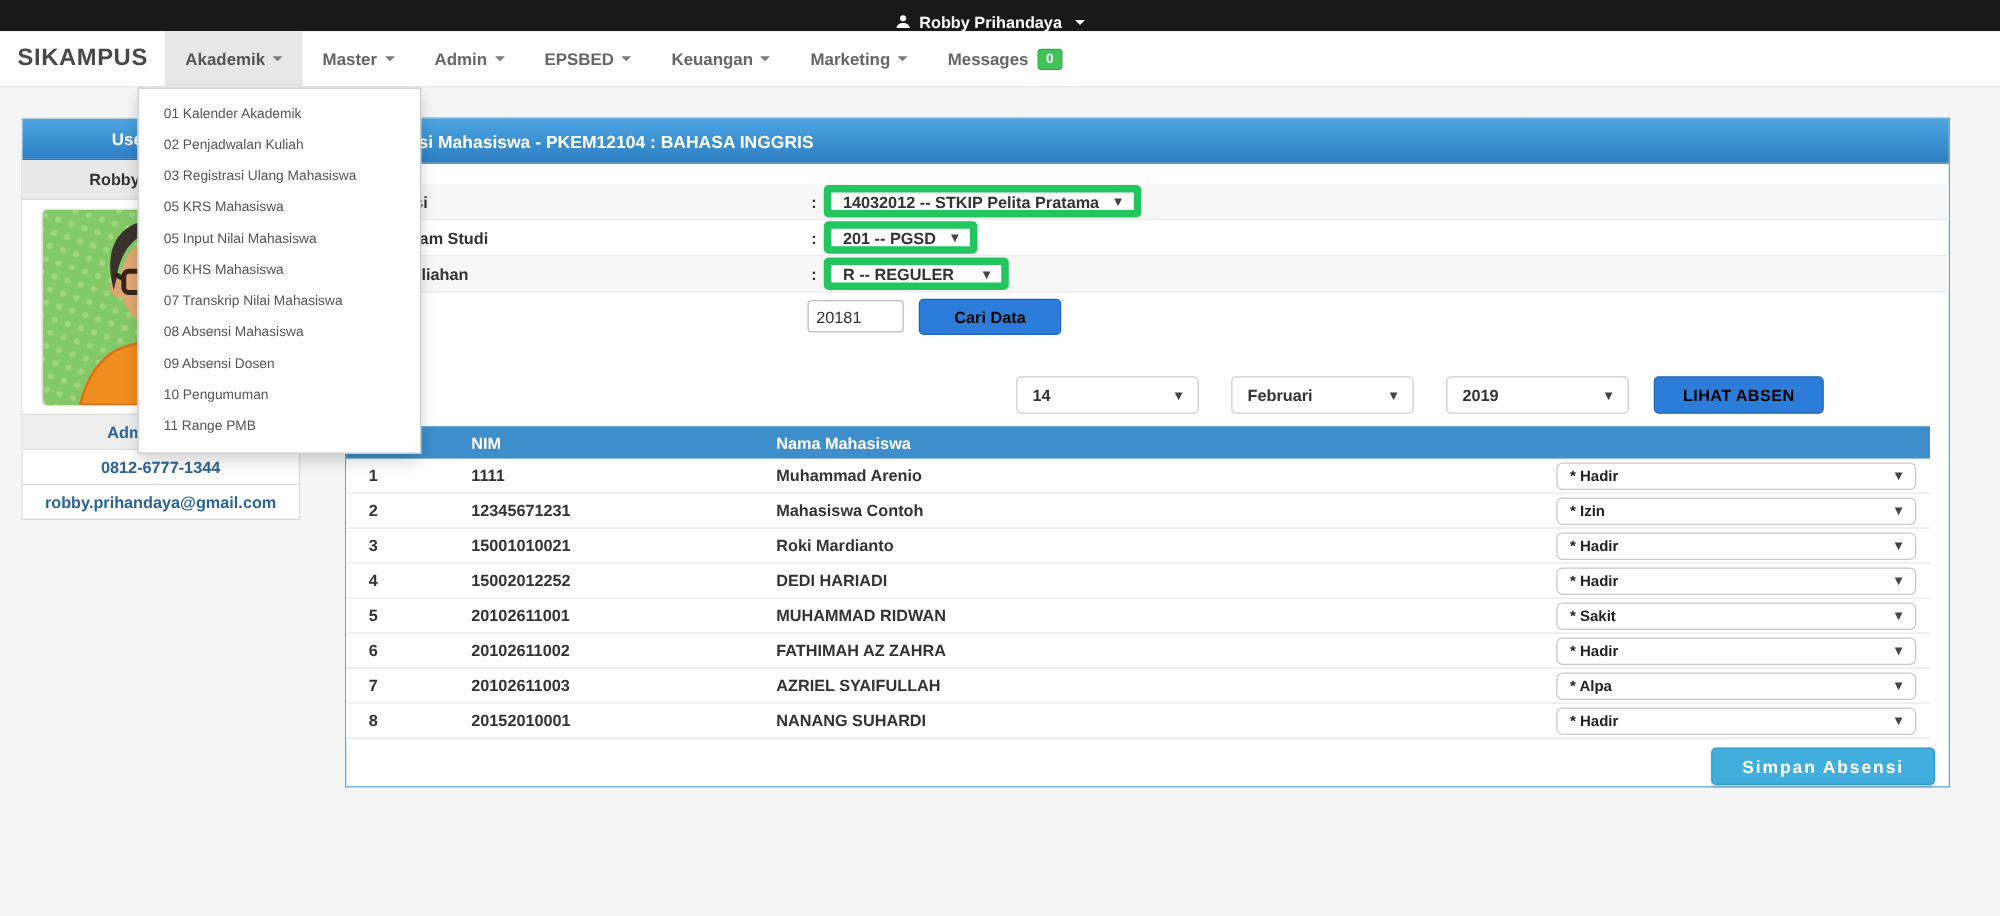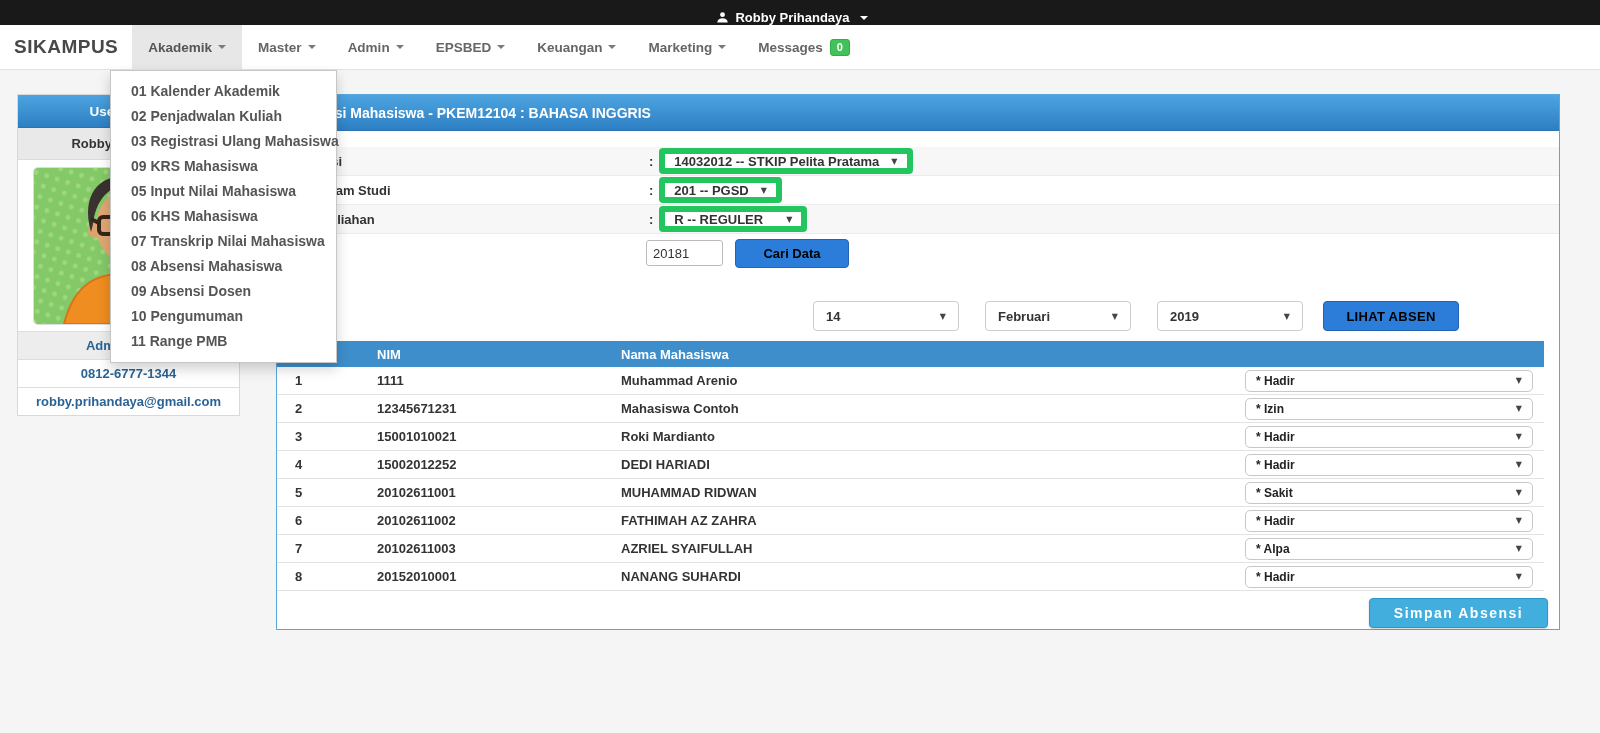--- a/index.html
+++ b/index.html
@@ -25,21 +25,21 @@
   .nav-item.active { background:#e7e7e7; color:#555; }
   .caret-g { width:0; height:0; border-left:4px solid transparent; border-right:4px solid transparent;
              border-top:4px solid #7a7a7a; margin-left:6px; }
   .badge { background:#43c25b; border:1px solid #32ab49; color:#fff; font-size:11px; font-weight:700;
            border-radius:3px; padding:1px 6px 2px; margin-left:7px; }
 
   
   .dropdown { position:absolute; left:110px; top:70px; width:227px; background:#fff;
               border:1px solid #c6c6c6; box-shadow:0 6px 12px rgba(0,0,0,.18);
               padding:8px 0; z-index:60; }
-  .dropdown-item { padding:5px 20px; font-size:14px; line-height:15px; color:#555; cursor:pointer; white-space:nowrap;font-weight:bold; }
+  .dropdown-item { padding:5px 20px; font-size:11px; line-height:15px; color:#555; cursor:pointer; white-space:nowrap; }
 
   
   .sidebar { position:absolute; left:17px; top:94px; width:223px; background:#fff;
              border:1px solid #d9d9d9; z-index:5; }
   .blue-grad { background:linear-gradient(to bottom,#4da4e0,#2d7fc3); border-bottom:1px solid #2a74b0; }
   .sidebar-header { height:33px; display:flex; align-items:center; justify-content:center;
                     color:#fff; font-size:13.5px; font-weight:700; }
   .sidebar-name { height:32px; display:flex; align-items:center; justify-content:center;
                   background:#e9e9e9; border-bottom:1px solid #dcdcdc; color:#333; font-size:13px; font-weight:700; }
   .sidebar-avatar { height:171px; display:flex; align-items:center; justify-content:center; background:#fff; }
@@ -353,21 +353,21 @@
       </div>
     </div>
 
     <button class="save-btn">Simpan Absensi</button>
   </div>
 
   <div class="dropdown">
     <div class="dropdown-item">01 Kalender Akademik</div>
     <div class="dropdown-item">02 Penjadwalan Kuliah</div>
     <div class="dropdown-item">03 Registrasi Ulang Mahasiswa</div>
-    <div class="dropdown-item">09 KRS Mahasiswa</div>
+    <div class="dropdown-item">05 KRS Mahasiswa</div>
     <div class="dropdown-item">05 Input Nilai Mahasiswa</div>
     <div class="dropdown-item">06 KHS Mahasiswa</div>
     <div class="dropdown-item">07 Transkrip Nilai Mahasiswa</div>
     <div class="dropdown-item">08 Absensi Mahasiswa</div>
     <div class="dropdown-item">09 Absensi Dosen</div>
     <div class="dropdown-item">10 Pengumuman</div>
     <div class="dropdown-item">11 Range PMB</div>
   </div>
 
 </div>

